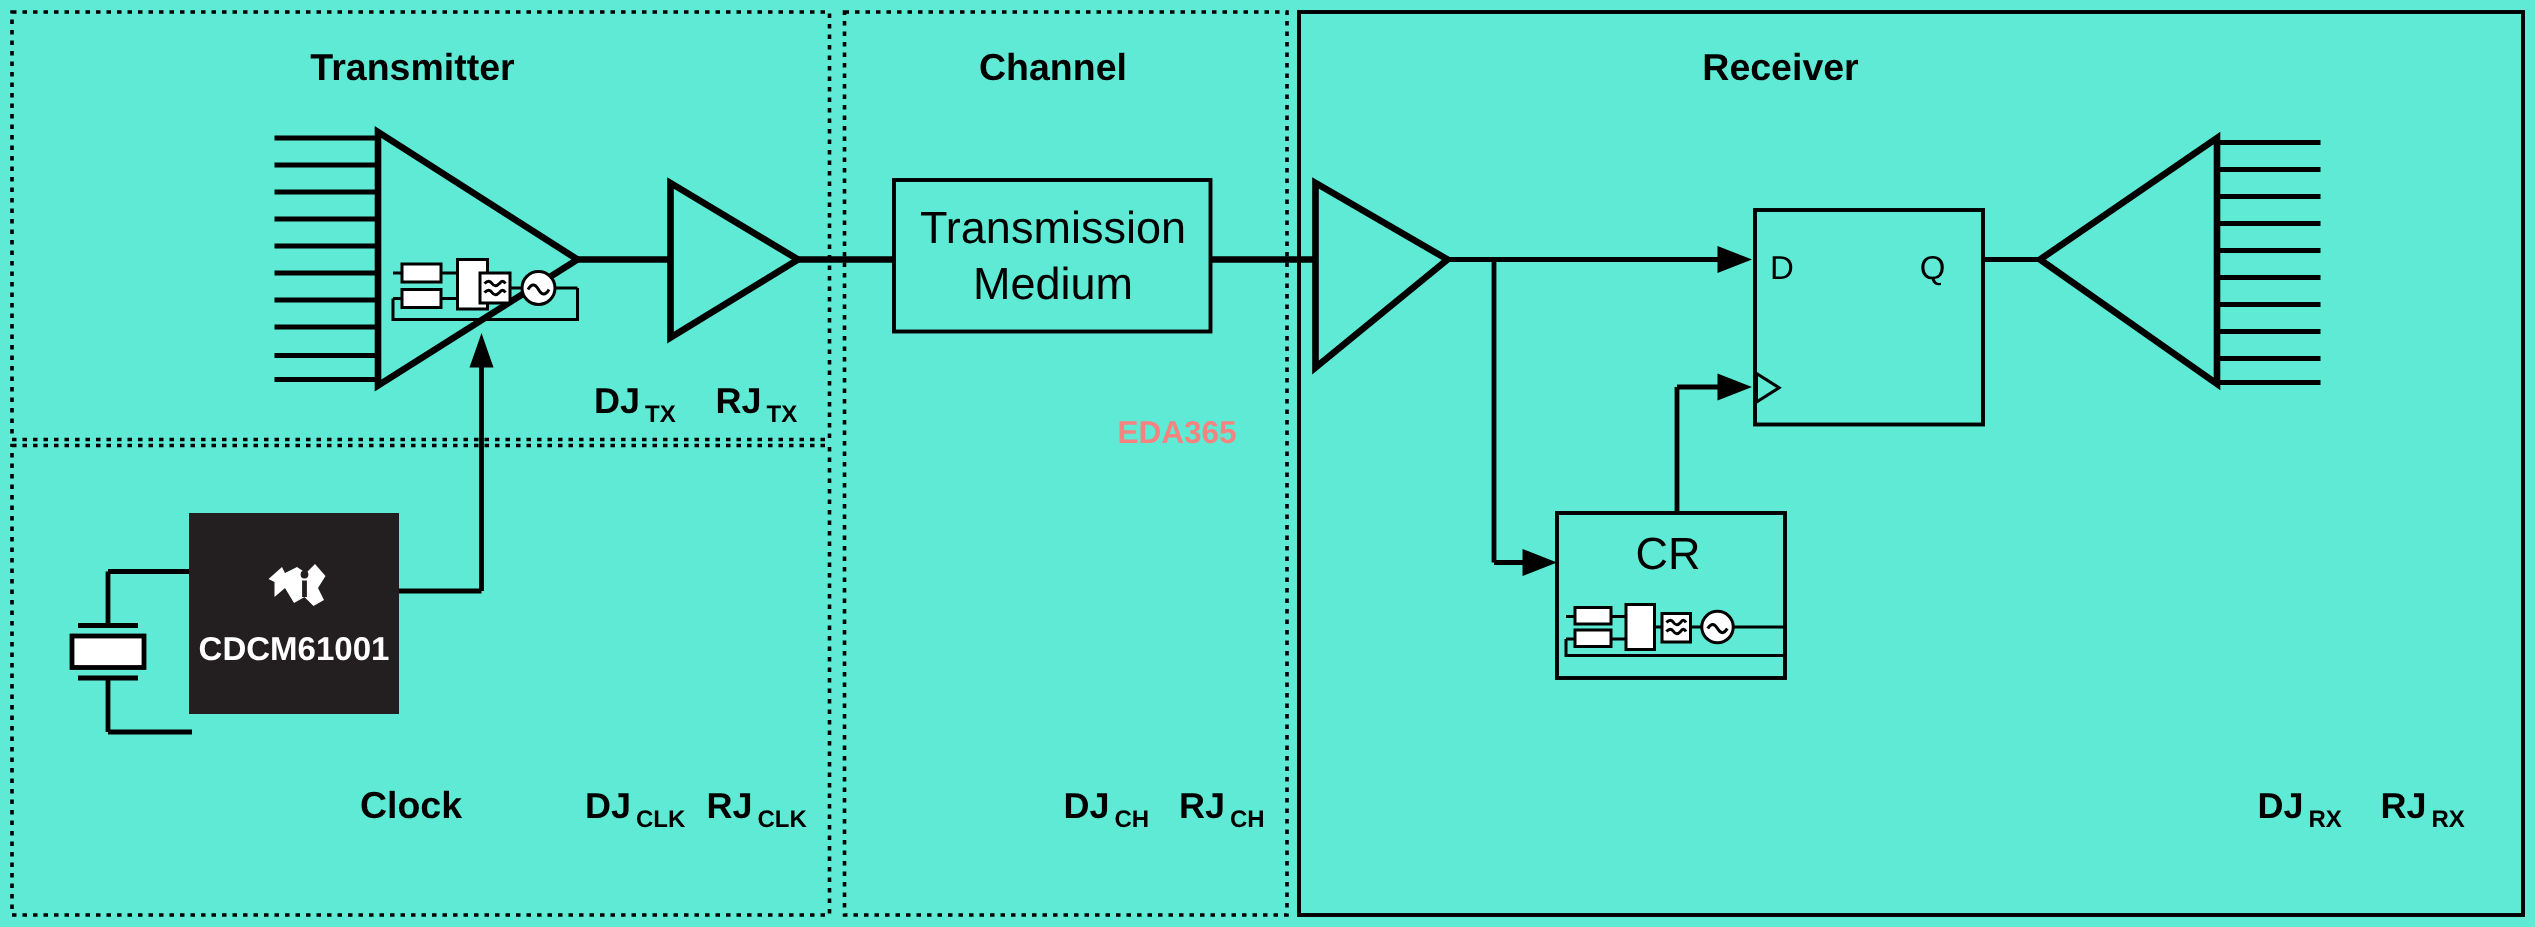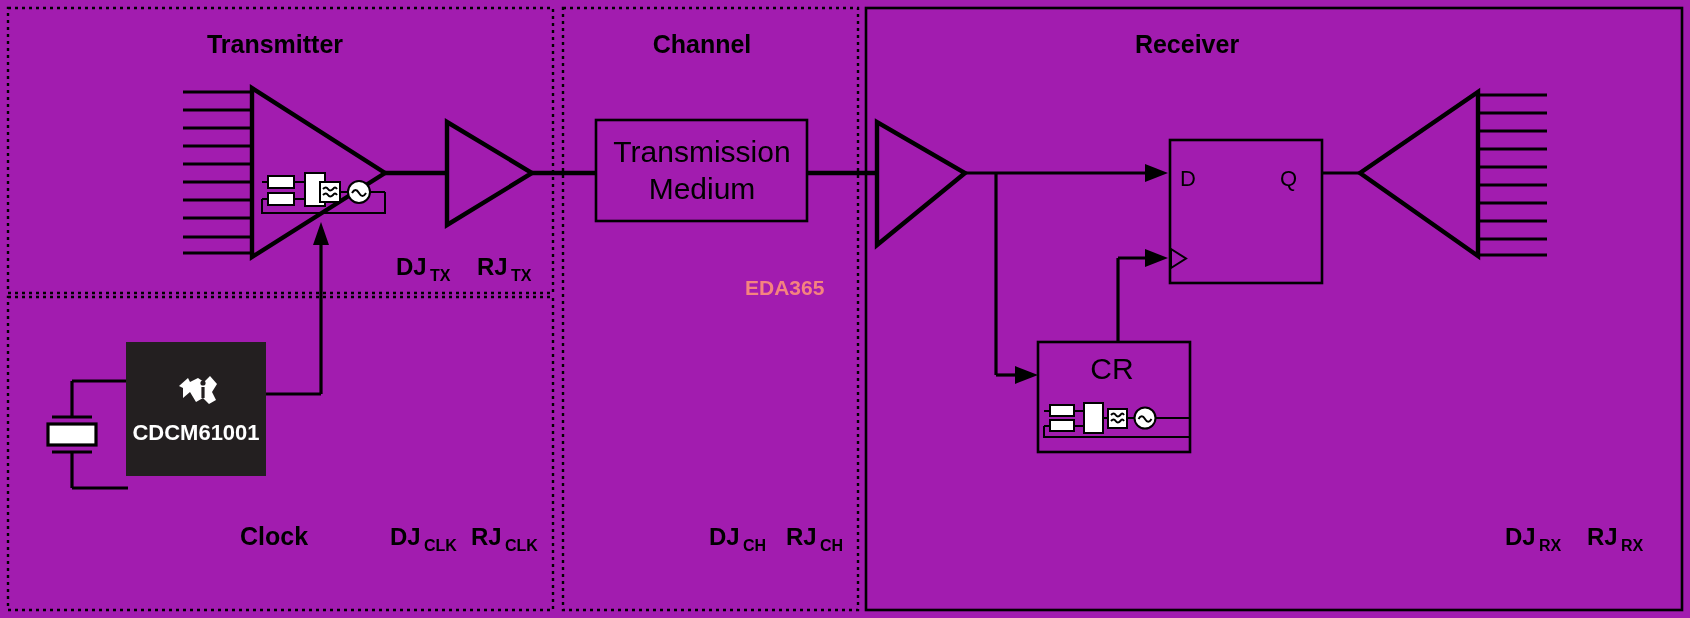--- a/index.html
+++ b/index.html
@@ -8,21 +8,21 @@
     padding: 0;
     background: #ffffff;
   }
   body {
     font-family: "Liberation Sans", sans-serif;
   }
   #stage {
     position: relative;
     width: 1690px;
     height: 618px;
-    background: #a21caf;
+    background: #5eead4;
     overflow: hidden;
   }
   #stage svg {
     position: absolute;
     left: 0;
     top: 0;
   }
   .sec-title {
     font-family: "Liberation Sans", sans-serif;
     font-weight: bold;

